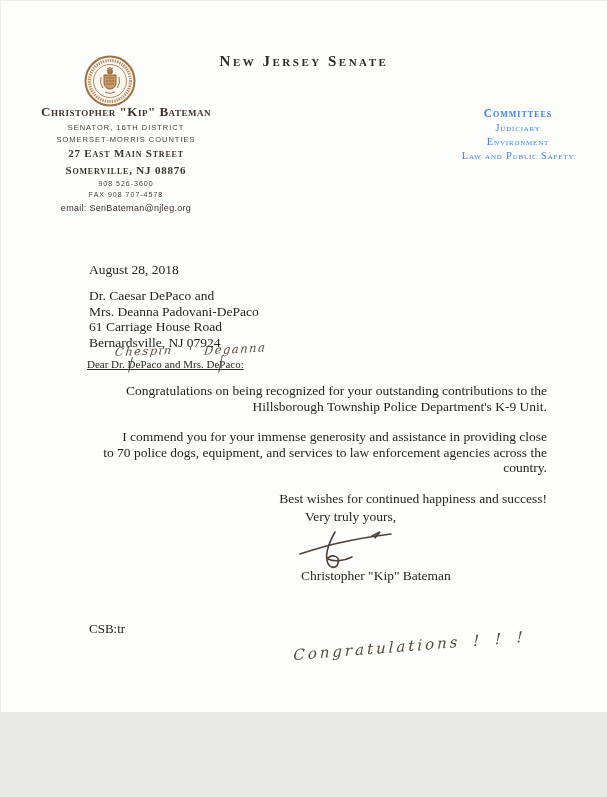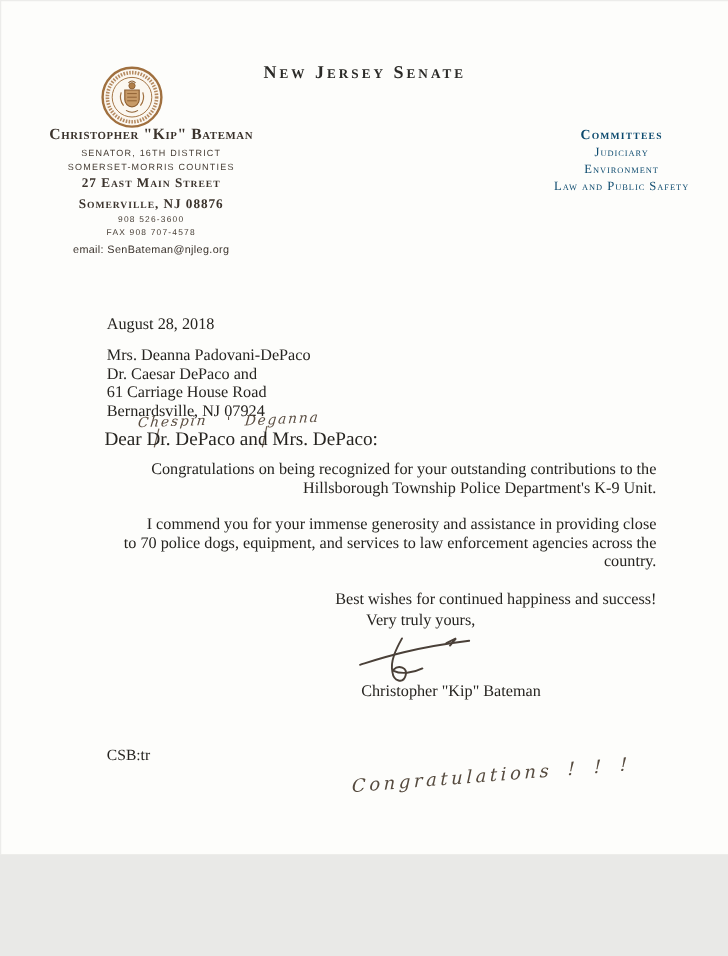--- a/index.html
+++ b/index.html
@@ -40,32 +40,32 @@
   .senator-phone{
     font-family:"Liberation Sans", sans-serif;font-size:7px;
     letter-spacing:1px;margin-top:4px;color:#453c33;
   }
   .senator-email{
     font-family:"Liberation Sans", sans-serif;font-size:9px;
     letter-spacing:.3px;margin-top:5px;color:#3b332c;
   }
   .committees{
     position:absolute;top:106px;left:428px;width:178px;text-align:center;
-    color:#0c4a6e;
+    color:#3b82f6;
   }
   .committees-header{
     font-variant:small-caps;font-weight:bold;font-size:11.5px;letter-spacing:1px;
   }
   .committee-item{
     font-variant:small-caps;font-size:10.5px;letter-spacing:.8px;margin-top:3px;
   }
   
   .date{position:absolute;top:261px;left:88px;font-size:13.5px;}
   .recipient{position:absolute;top:287px;left:88px;font-size:13.5px;line-height:15.5px;}
-  .salutation{position:absolute;top:357px;left:86px;font-size:16px;}
+  .salutation{position:absolute;top:357px;left:86px;font-size:11px;text-decoration:underline;}
   .body-text{
     position:absolute;top:382px;left:82px;width:464px;
     font-size:13.5px;line-height:15.5px;text-align:right;
   }
   .body-text p{margin:0 0 15px 0;text-indent:38px;}
   .closing{position:absolute;top:508px;left:304px;font-size:13.5px;}
   .signature{position:absolute;top:526px;left:293px;width:104px;height:48px;}
   .signer{position:absolute;top:567px;left:300px;font-size:13.5px;}
   .reference{position:absolute;top:620px;left:88px;font-size:13px;}
   
@@ -125,22 +125,22 @@
   <div class="committees">
     <div class="committees-header">Committees</div>
     <div class="committee-item">Judiciary</div>
     <div class="committee-item">Environment</div>
     <div class="committee-item">Law and Public Safety</div>
   </div>
 
   <div class="date">August 28, 2018</div>
 
   <div class="recipient">
+    <div>Dr. Caesar DePaco and</div>
     <div>Mrs. Deanna Padovani-DePaco</div>
-    <div>Dr. Caesar DePaco and</div>
     <div>61 Carriage House Road</div>
     <div>Bernardsville, NJ 07924</div>
   </div>
 
   <div class="hand insert-1">Chespin</div>
   <div class="hand insert-tick">'</div>
   <div class="hand insert-2">Deganna</div>
   <div class="insert-stroke stroke-a"></div>
   <div class="insert-stroke stroke-b"></div>
 

